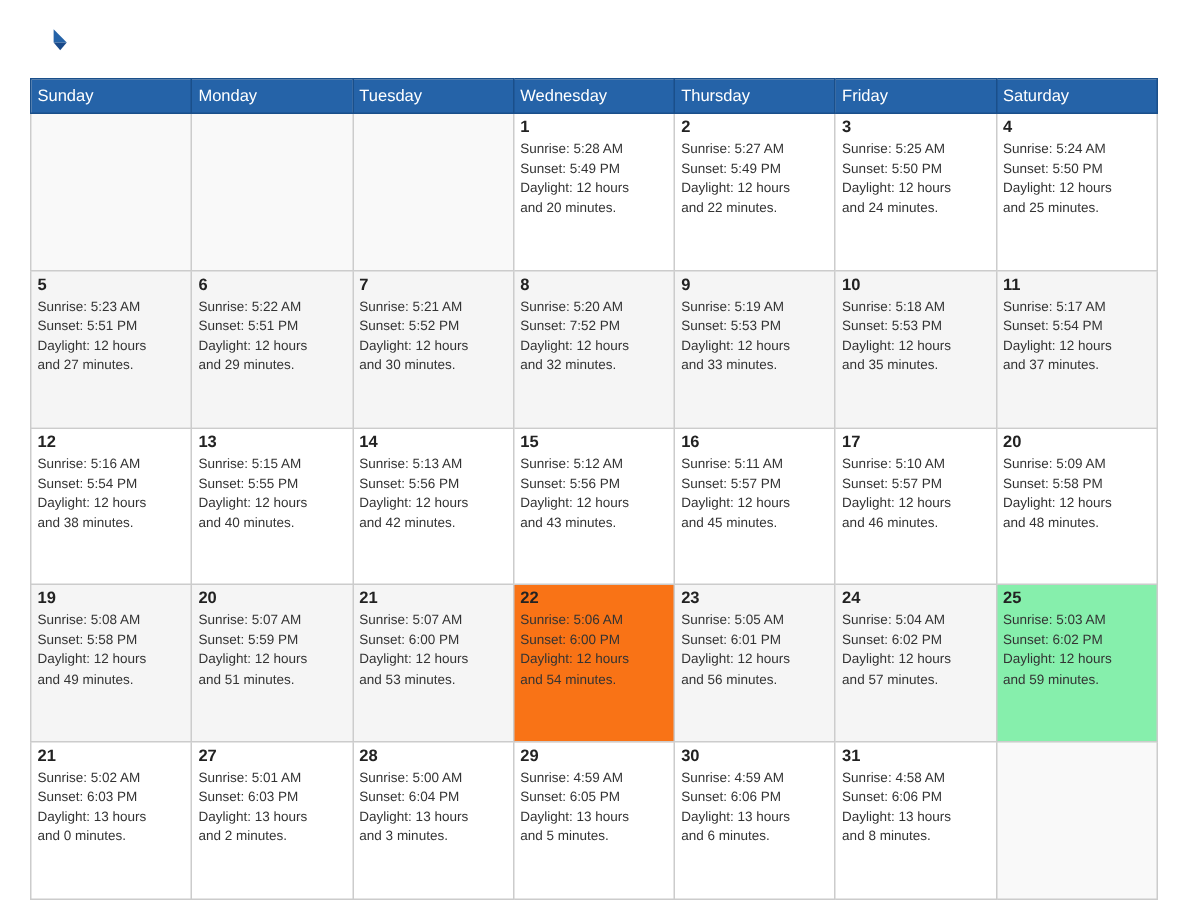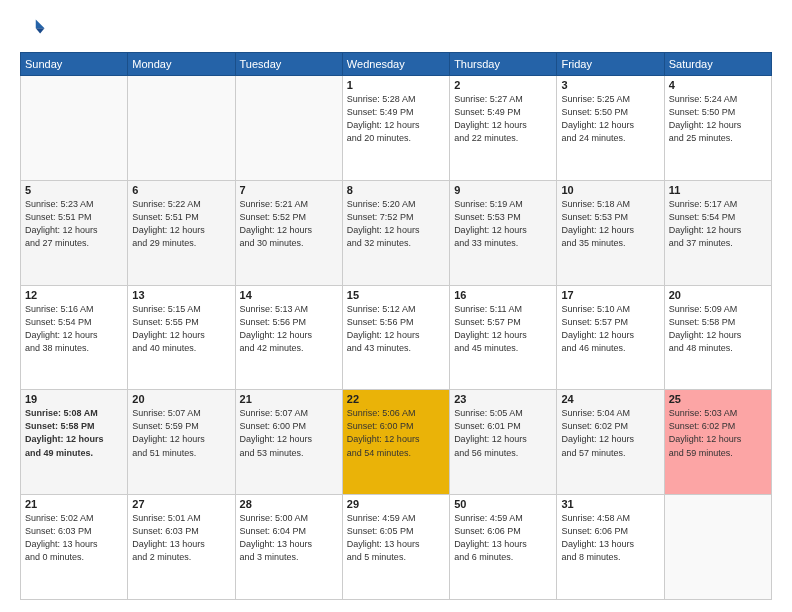--- a/index.html
+++ b/index.html
@@ -269,61 +269,61 @@
             <span class="day-num">20</span>
             <div class="day-info" style="white-space: pre-line;">Sunrise: 5:09 AM
 Sunset: 5:58 PM
 Daylight: 12 hours
 and 48 minutes.</div>
           </td>
         </tr>
         <tr style="background: rgb(245, 245, 245);">
           <td style="background: rgb(245, 245, 245);">
             <span class="day-num">19</span>
-            <div class="day-info" style="white-space: pre-line; font-weight: bold;">Sunrise: 5:08 AM
+            <div class="day-info" style="white-space: pre-line;">Sunrise: 5:08 AM
 Sunset: 5:58 PM
 Daylight: 12 hours
 and 49 minutes.</div>
           </td>
           <td style="background: rgb(245, 245, 245);">
             <span class="day-num">20</span>
             <div class="day-info" style="white-space: pre-line;">Sunrise: 5:07 AM
 Sunset: 5:59 PM
 Daylight: 12 hours
 and 51 minutes.</div>
           </td>
           <td style="background: rgb(245, 245, 245);">
             <span class="day-num">21</span>
             <div class="day-info" style="white-space: pre-line;">Sunrise: 5:07 AM
 Sunset: 6:00 PM
 Daylight: 12 hours
 and 53 minutes.</div>
           </td>
-          <td style="background: #eab308;">
+          <td style="background: #f97316;">
             <span class="day-num">22</span>
             <div class="day-info" style="white-space: pre-line;">Sunrise: 5:06 AM
 Sunset: 6:00 PM
 Daylight: 12 hours
 and 54 minutes.</div>
           </td>
           <td style="background: rgb(245, 245, 245);">
             <span class="day-num">23</span>
             <div class="day-info" style="white-space: pre-line;">Sunrise: 5:05 AM
 Sunset: 6:01 PM
 Daylight: 12 hours
 and 56 minutes.</div>
           </td>
           <td style="background: rgb(245, 245, 245);">
             <span class="day-num">24</span>
             <div class="day-info" style="white-space: pre-line;">Sunrise: 5:04 AM
 Sunset: 6:02 PM
 Daylight: 12 hours
 and 57 minutes.</div>
           </td>
-          <td style="background: #fca5a5;">
+          <td style="background: #86efac;">
             <span class="day-num">25</span>
             <div class="day-info" style="white-space: pre-line;">Sunrise: 5:03 AM
 Sunset: 6:02 PM
 Daylight: 12 hours
 and 59 minutes.</div>
           </td>
         </tr>
         <tr style="background: rgb(255, 255, 255);">
           <td>
             <span class="day-num">21</span>
@@ -347,21 +347,21 @@
 and 3 minutes.</div>
           </td>
           <td>
             <span class="day-num">29</span>
             <div class="day-info" style="white-space: pre-line;">Sunrise: 4:59 AM
 Sunset: 6:05 PM
 Daylight: 13 hours
 and 5 minutes.</div>
           </td>
           <td>
-            <span class="day-num">50</span>
+            <span class="day-num">30</span>
             <div class="day-info" style="white-space: pre-line;">Sunrise: 4:59 AM
 Sunset: 6:06 PM
 Daylight: 13 hours
 and 6 minutes.</div>
           </td>
           <td>
             <span class="day-num">31</span>
             <div class="day-info" style="white-space: pre-line;">Sunrise: 4:58 AM
 Sunset: 6:06 PM
 Daylight: 13 hours

